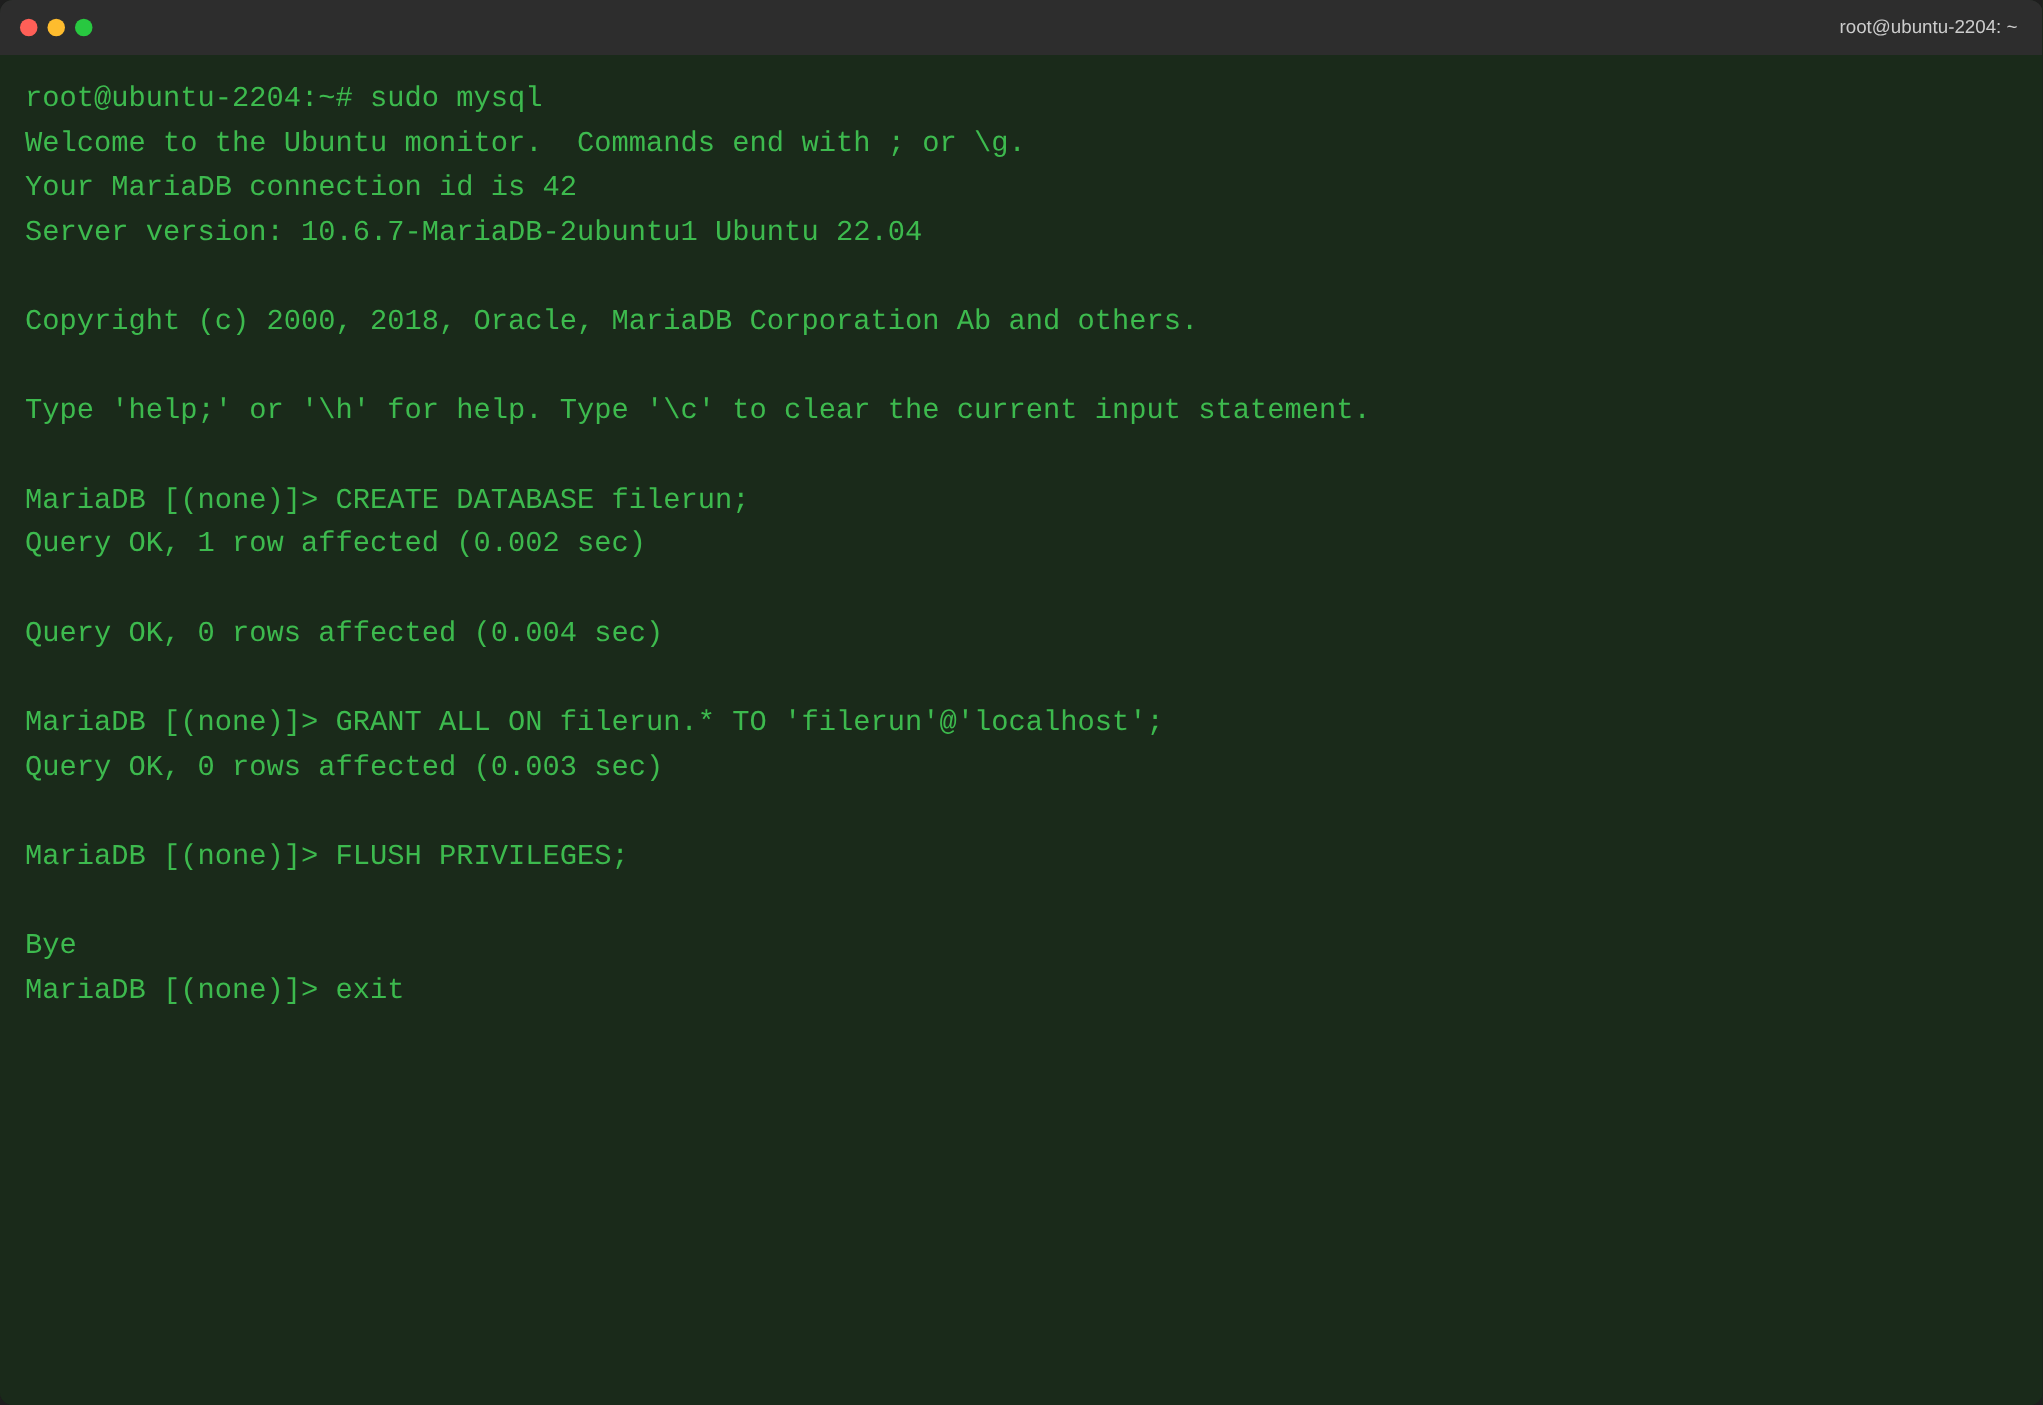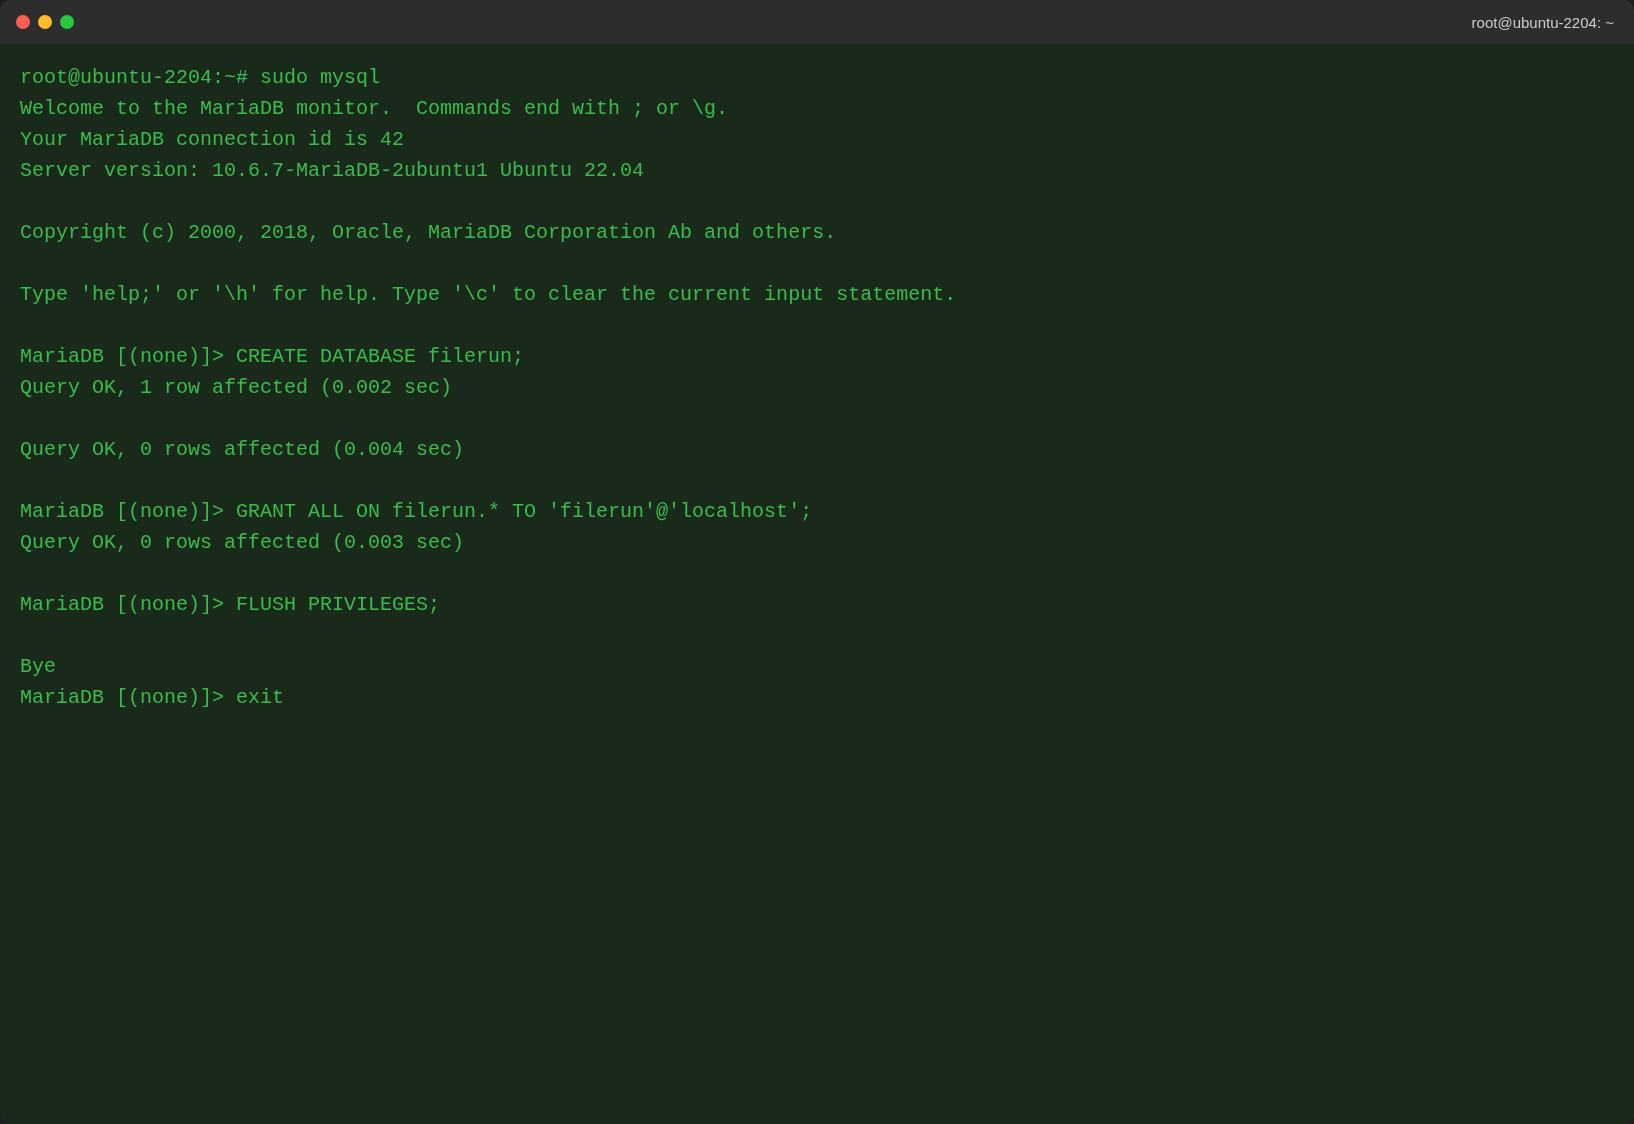--- a/index.html
+++ b/index.html
@@ -73,21 +73,21 @@
 
     .terminal-body {
       flex: 1;
       padding: 18px 20px;
       overflow-y: auto;
       background: #1a2a1a;
     }
 
     .terminal-line {
       color: #3dba4e;
-      font-size: 20px;
+      font-size: 23px;
       line-height: 1.55;
       white-space: pre;
       font-family: 'Courier New', Courier, monospace;
       font-weight: 500;
     }
 
     .terminal-line.blank {
       min-height: 1.55em;
     }
   </style>
@@ -99,21 +99,21 @@
     <div class="window-controls">
       <span class="control-btn control-close"></span>
       <span class="control-btn control-minimize"></span>
       <span class="control-btn control-maximize"></span>
     </div>
     <span class="titlebar-title">root@ubuntu-2204: ~</span>
   </div>
   <div class="terminal-body">
 
   <div class="terminal-line">root@ubuntu-2204:~# sudo mysql</div>
-      <div class="terminal-line">Welcome to the MariaDB monitor.  Commands end with ; or \g.</div>
+      <div class="terminal-line">Welcome to the Ubuntu monitor.  Commands end with ; or \g.</div>
       <div class="terminal-line">Your MariaDB connection id is 42</div>
       <div class="terminal-line">Server version: 10.6.7-MariaDB-2ubuntu1 Ubuntu 22.04</div>
       <div class="terminal-line blank">&nbsp;</div>
       <div class="terminal-line">Copyright (c) 2000, 2018, Oracle, MariaDB Corporation Ab and others.</div>
       <div class="terminal-line blank">&nbsp;</div>
       <div class="terminal-line">Type 'help;' or '\h' for help. Type '\c' to clear the current input statement.</div>
       <div class="terminal-line blank">&nbsp;</div>
       <div class="terminal-line">MariaDB [(none)]&gt; CREATE DATABASE filerun;</div>
       <div class="terminal-line">Query OK, 1 row affected (0.002 sec)</div>
       <div class="terminal-line blank">&nbsp;</div>

